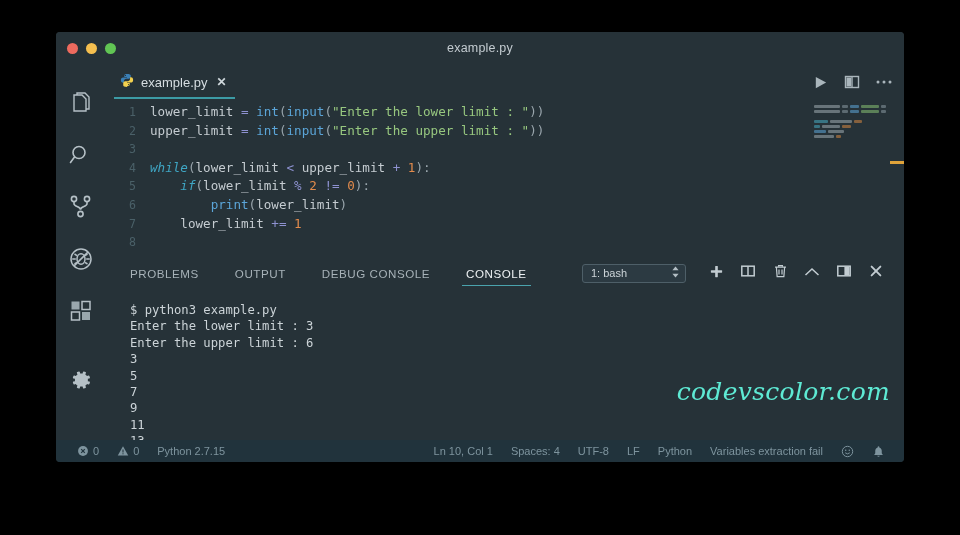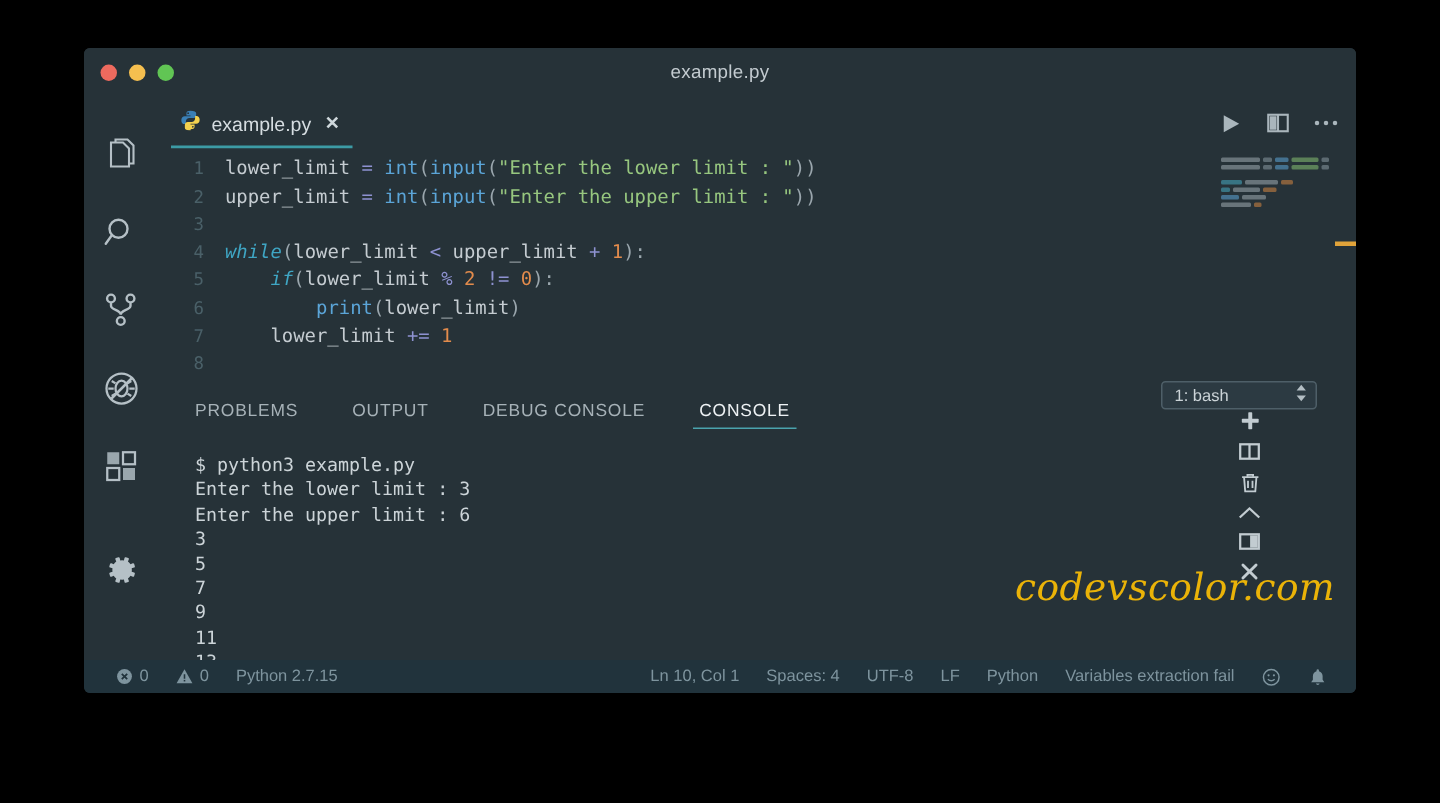--- a/index.html
+++ b/index.html
@@ -196,21 +196,21 @@
     content: "";
     position: absolute;
     left: 0; right: 0; bottom: 6px;
     height: 1.5px;
     background: #4aa3ad;
   }
 
   #panel-controls {
     position: absolute;
     right: 12px; top: 0; height: 38px;
-    display: flex; align-items: center; gap: 0; flex-direction: column;
+    display: flex; align-items: center; gap: 0;
   }
   #terminal-select {
     display: flex; align-items: center;
     justify-content: space-between;
     width: 104px; height: 19px;
     border: 1px solid #4e5f68;
     border-radius: 3px;
     background: #2c3a42;
     padding: 0 5px 0 8px;
     font-size: 11px;
@@ -239,21 +239,21 @@
   .term-line { height: 16.4px; }
 
   
   #watermark {
     position: absolute;
     right: 14px;
     bottom: 34px;
     font-family: "DejaVu Serif", serif;
     font-style: italic;
     font-size: 25px;
-    color: #eab308;
+    color: #5eead4;
     letter-spacing: .3px;
     pointer-events: none;
   }
 
   
   #status-bar {
     height: 22px;
     background: #21333c;
     display: flex;
     align-items: center;

